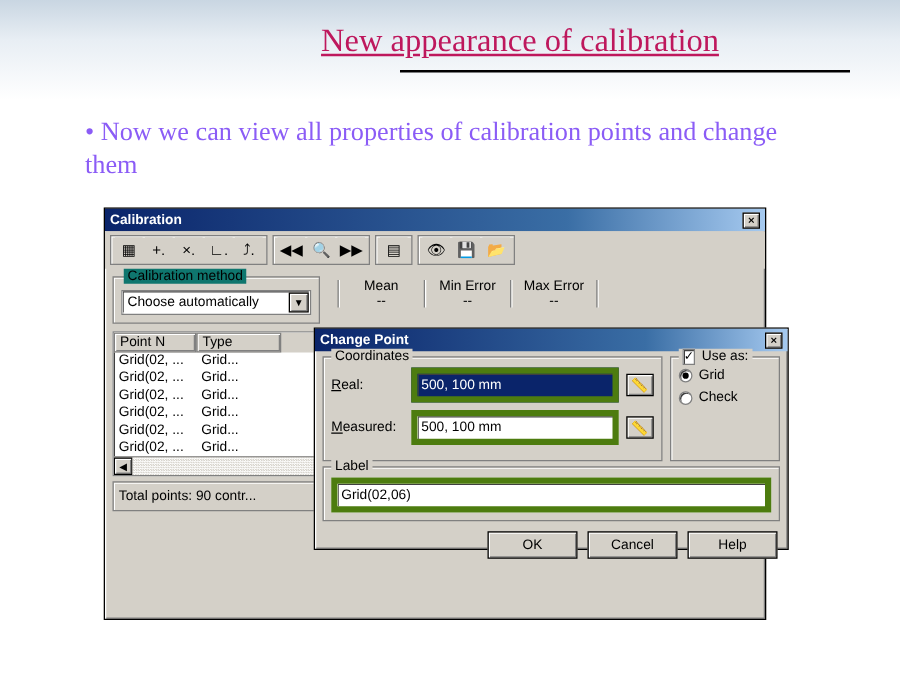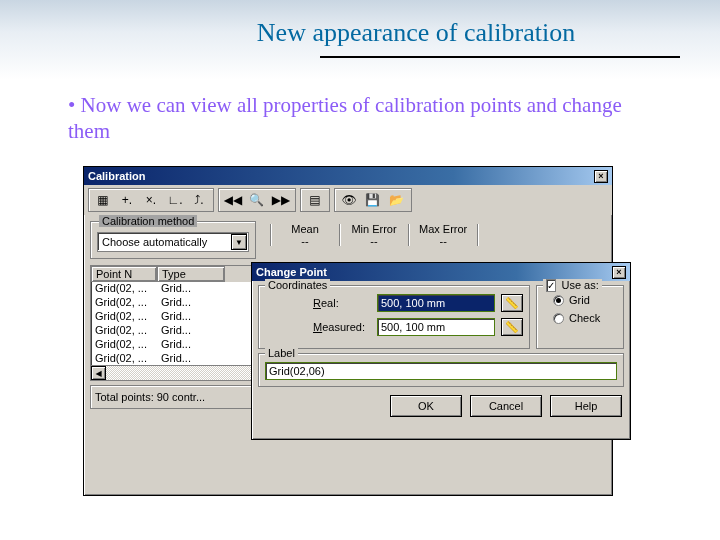--- a/index.html
+++ b/index.html
@@ -21,23 +21,24 @@
     z-index: 0;
   }
   .slide-title {
     position: absolute;
     top: 18px;
     left: 0;
     width: 720px;
     text-align: center;
     font-family: "Times New Roman", serif;
     font-size: 26px;
-    color: #0369a1;
+    color: #be185d;
     z-index: 2;
     padding-left: 112px;
+    text-decoration: underline;
   }
   .title-underline {
     position: absolute;
     top: 56px;
     left: 320px;
     width: 360px;
     height: 2px;
     background: #000;
     z-index: 2;
   }
@@ -115,21 +116,21 @@
     position: relative;
     border: 1px solid #808080;
     box-shadow: inset 1px 1px 0 #fff;
     margin: 6px;
     padding: 10px 6px 6px 6px;
   }
   .groupframe .legend {
     position: absolute;
     top: -7px;
     left: 8px;
-    background: #a3a3a3;
+    background: #0f766e;
     padding: 0 3px;
     font-size: 11px;
   }
   .stats-row {
     display: flex;
     align-items: center;
     gap: 10px;
     padding: 0 8px;
     font-size: 11px;
   }
@@ -244,44 +245,44 @@
   }
   .cp-body {
     padding: 4px 6px;
     display: flex;
     gap: 6px;
   }
   .gf {
     position: relative;
     border: 1px solid #808080;
     box-shadow: inset 1px 1px 0 #fff;
-    padding: 8px 6px 6px 16px;
+    padding: 8px 6px 6px 6px;
   }
   .gf .legend {
     position: absolute;
     top: -7px; left: 6px;
     background: #d4d0c8;
     padding: 0 3px;
     font-size: 11px;
   }
   .coord { flex: 1; }
   .useas { width: 88px; }
   .coord-row {
     display: flex;
     align-items: center;
     gap: 6px;
     margin-bottom: 6px;
   }
-  .coord-row .lab { width: 58px; font-size: 11px; margin-left: 38px; }
+  .coord-row .lab { width: 58px; font-size: 11px; }
   .coord-row .lab .u { text-decoration: underline; }
   .textbox {
     flex: 1;
-    height: 18px;
-    background: #fff;
-    border: 1px solid #4d7c0f;
+    height: 28px;
+    background: #fff;
+    border: 5px solid #4d7c0f;
     box-shadow: inset 1px 1px 0 #404040;
     padding: 1px 3px;
     font-size: 11px;
     display:flex; align-items:center;
   }
   .textbox.hl {
     background: #0a246a;
     color: #fff;
   }
   .mini-btn {

